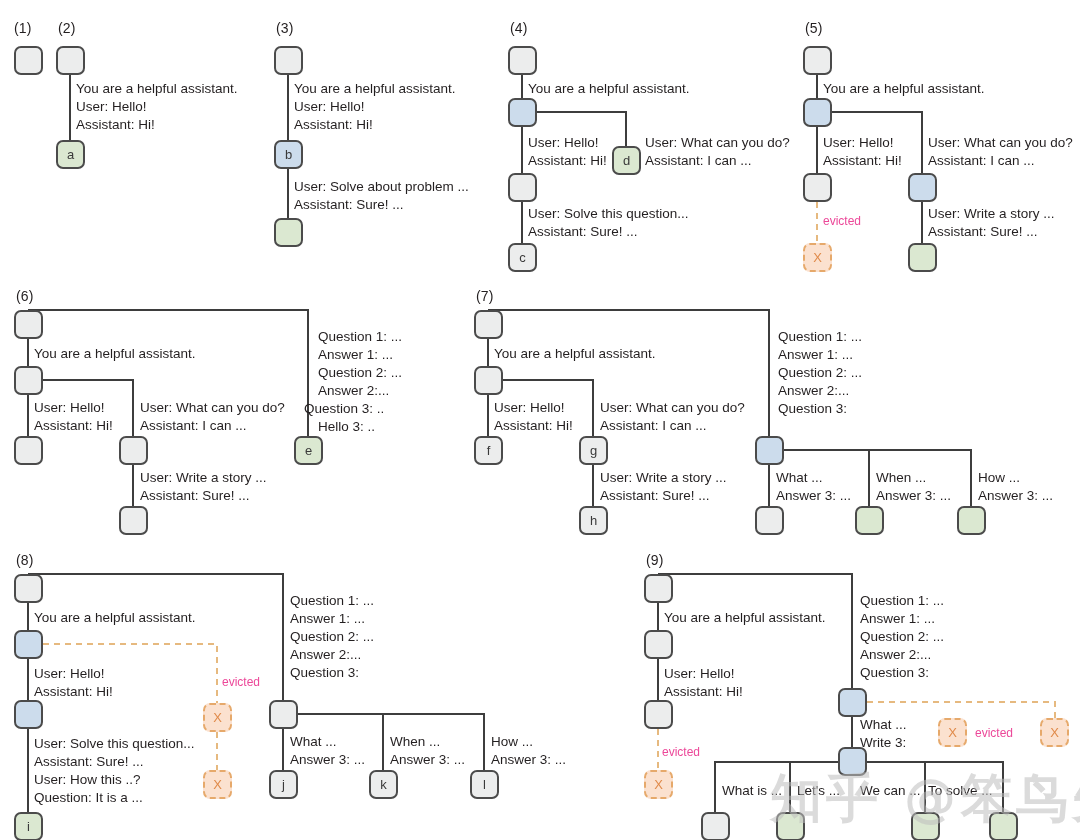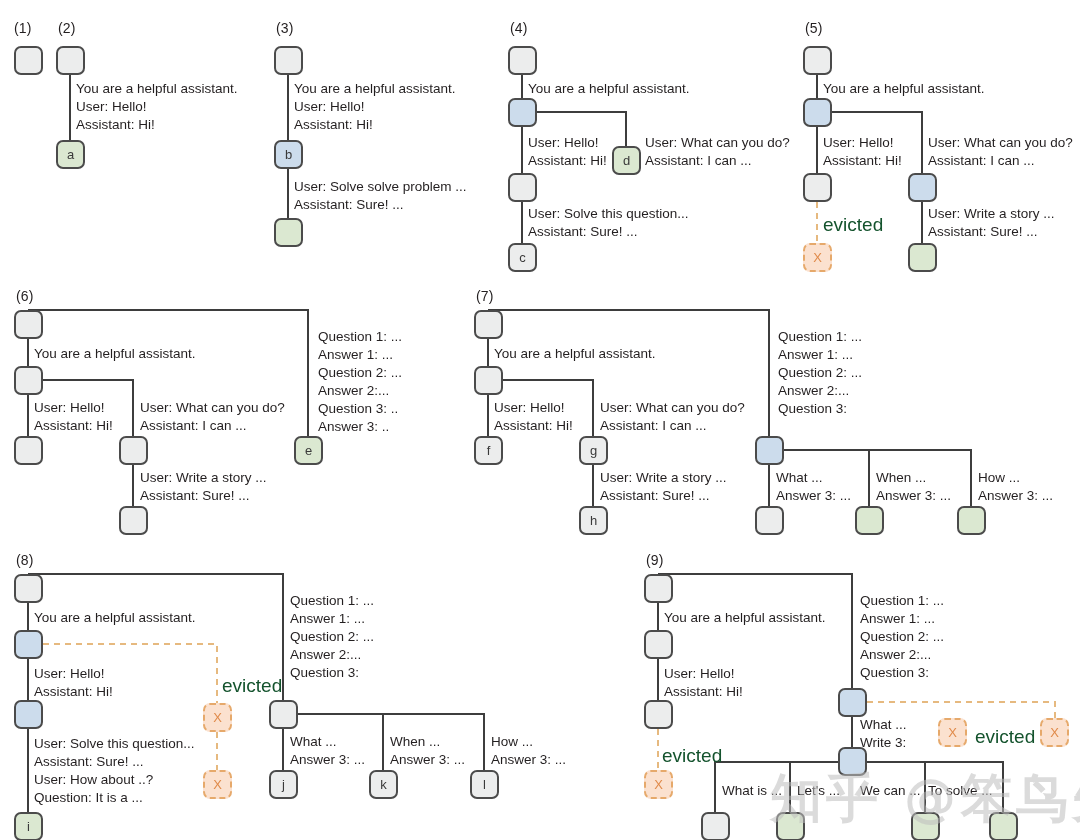--- a/index.html
+++ b/index.html
@@ -10,21 +10,21 @@
   .panel-label{position:absolute;font-size:14px;color:#231f20;letter-spacing:.2px;white-space:nowrap;}
   .node{position:absolute;box-sizing:border-box;width:29px;height:29px;
         border:2px solid #4b4b4b;border-radius:7px;background:#eceded;
         display:flex;align-items:center;justify-content:center;
         font-size:13px;color:#3a3a3a;z-index:3;}
   .node.blue{background:#ccdcec;}
   .node.green{background:#dbe8d1;}
   .node.grey{background:#eceded;}
   .node.evict{background:#fbe1cf;border:2px dashed #e6a96b;color:#e08a4a;}
   .txt{position:absolute;font-size:13.5px;line-height:17.5px;color:#231f20;white-space:pre;z-index:2;}
-  .evlabel{position:absolute;font-size:19px;color:#14532d;white-space:nowrap;z-index:2;}
+  .evlabel{position:absolute;font-size:12px;color:#ec4899;white-space:nowrap;z-index:2;}
   svg.wires{position:absolute;left:0;top:0;width:1080px;height:840px;z-index:1;pointer-events:none;}
   svg.wires path,svg.wires line{stroke:#3d3d3d;stroke-width:2;fill:none;}
   svg.wires .dash{stroke:#e6b97f;stroke-width:2;stroke-dasharray:6 5;}
   .wm{position:absolute;z-index:4;pointer-events:none;font-size:52px;font-weight:bold;
       color:rgba(190,190,190,.55);white-space:nowrap;letter-spacing:4px;
       font-family:"DejaVu Sans",sans-serif;}
 </style>
 </head>
 <body>
 
@@ -96,21 +96,21 @@
   <div class="txt" style="left:76px;top:98px;">User: Hello!</div>
   <div class="txt" style="left:76px;top:116px;">Assistant: Hi!</div>
 
   <div class="panel-label" style="left:276px;top:20px;">(3)</div>
   <div class="node grey" style="left:274px;top:46px;"></div>
   <div class="node blue" style="left:274px;top:140px;">b</div>
   <div class="node green" style="left:274px;top:218px;"></div>
   <div class="txt" style="left:294px;top:80px;">You are a helpful assistant.</div>
   <div class="txt" style="left:294px;top:98px;">User: Hello!</div>
   <div class="txt" style="left:294px;top:116px;">Assistant: Hi!</div>
-  <div class="txt" style="left:294px;top:178px;">User: Solve solve problem ...</div>
+  <div class="txt" style="left:294px;top:178px;">User: Solve about problem ...</div>
   <div class="txt" style="left:294px;top:196px;">Assistant: Sure! ...</div>
 
   <div class="panel-label" style="left:510px;top:20px;">(4)</div>
   <div class="node grey" style="left:508px;top:46px;"></div>
   <div class="node blue" style="left:508px;top:98px;"></div>
   <div class="node grey" style="left:508px;top:173px;"></div>
   <div class="node grey" style="left:508px;top:243px;">c</div>
   <div class="node green" style="left:612px;top:146px;">d</div>
   <div class="txt" style="left:528px;top:80px;">You are a helpful assistant.</div>
   <div class="txt" style="left:528px;top:134px;">User: Hello!</div>
@@ -147,22 +147,22 @@
   <div class="txt" style="left:34px;top:399px;">User: Hello!</div>
   <div class="txt" style="left:34px;top:417px;">Assistant: Hi!</div>
   <div class="txt" style="left:140px;top:399px;">User: What can you do?</div>
   <div class="txt" style="left:140px;top:417px;">Assistant: I can ...</div>
   <div class="txt" style="left:140px;top:469px;">User: Write a story ...</div>
   <div class="txt" style="left:140px;top:487px;">Assistant: Sure! ...</div>
   <div class="txt" style="left:318px;top:328px;">Question 1: ...</div>
   <div class="txt" style="left:318px;top:346px;">Answer 1: ...</div>
   <div class="txt" style="left:318px;top:364px;">Question 2: ...</div>
   <div class="txt" style="left:318px;top:382px;">Answer 2:...</div>
-  <div class="txt" style="left:318px;top:400px;">Question 3: ..</div>
-  <div class="txt" style="left:318px;top:418px;">Answer 3: ..</div>
+  <div class="txt" style="left:304px;top:400px;">Question 3: ..</div>
+  <div class="txt" style="left:318px;top:418px;">Hello 3: ..</div>
 
   <div class="panel-label" style="left:476px;top:288px;">(7)</div>
   <div class="node grey" style="left:474px;top:310px;"></div>
   <div class="node grey" style="left:474px;top:366px;"></div>
   <div class="node grey" style="left:474px;top:436px;">f</div>
   <div class="node grey" style="left:579px;top:436px;">g</div>
   <div class="node grey" style="left:579px;top:506px;">h</div>
   <div class="node blue" style="left:755px;top:436px;"></div>
   <div class="node grey" style="left:755px;top:506px;"></div>
   <div class="node green" style="left:855px;top:506px;"></div>
@@ -195,21 +195,21 @@
   <div class="node evict" style="left:203px;top:770px;">X</div>
   <div class="node grey" style="left:269px;top:700px;"></div>
   <div class="node grey" style="left:269px;top:770px;">j</div>
   <div class="node grey" style="left:369px;top:770px;">k</div>
   <div class="node grey" style="left:470px;top:770px;">l</div>
   <div class="txt" style="left:34px;top:609px;">You are a helpful assistant.</div>
   <div class="txt" style="left:34px;top:665px;">User: Hello!</div>
   <div class="txt" style="left:34px;top:683px;">Assistant: Hi!</div>
   <div class="txt" style="left:34px;top:735px;">User: Solve this question...</div>
   <div class="txt" style="left:34px;top:753px;">Assistant: Sure! ...</div>
-  <div class="txt" style="left:34px;top:771px;">User: How about ..?</div>
+  <div class="txt" style="left:34px;top:771px;">User: How this ..?</div>
   <div class="txt" style="left:34px;top:789px;">Question: It is a ...</div>
   <div class="evlabel" style="left:222px;top:675px;">evicted</div>
   <div class="txt" style="left:290px;top:592px;">Question 1: ...</div>
   <div class="txt" style="left:290px;top:610px;">Answer 1: ...</div>
   <div class="txt" style="left:290px;top:628px;">Question 2: ...</div>
   <div class="txt" style="left:290px;top:646px;">Answer 2:...</div>
   <div class="txt" style="left:290px;top:664px;">Question 3:</div>
   <div class="txt" style="left:290px;top:733px;">What ...</div>
   <div class="txt" style="left:290px;top:751px;">Answer 3: ...</div>
   <div class="txt" style="left:390px;top:733px;">When ...</div>

